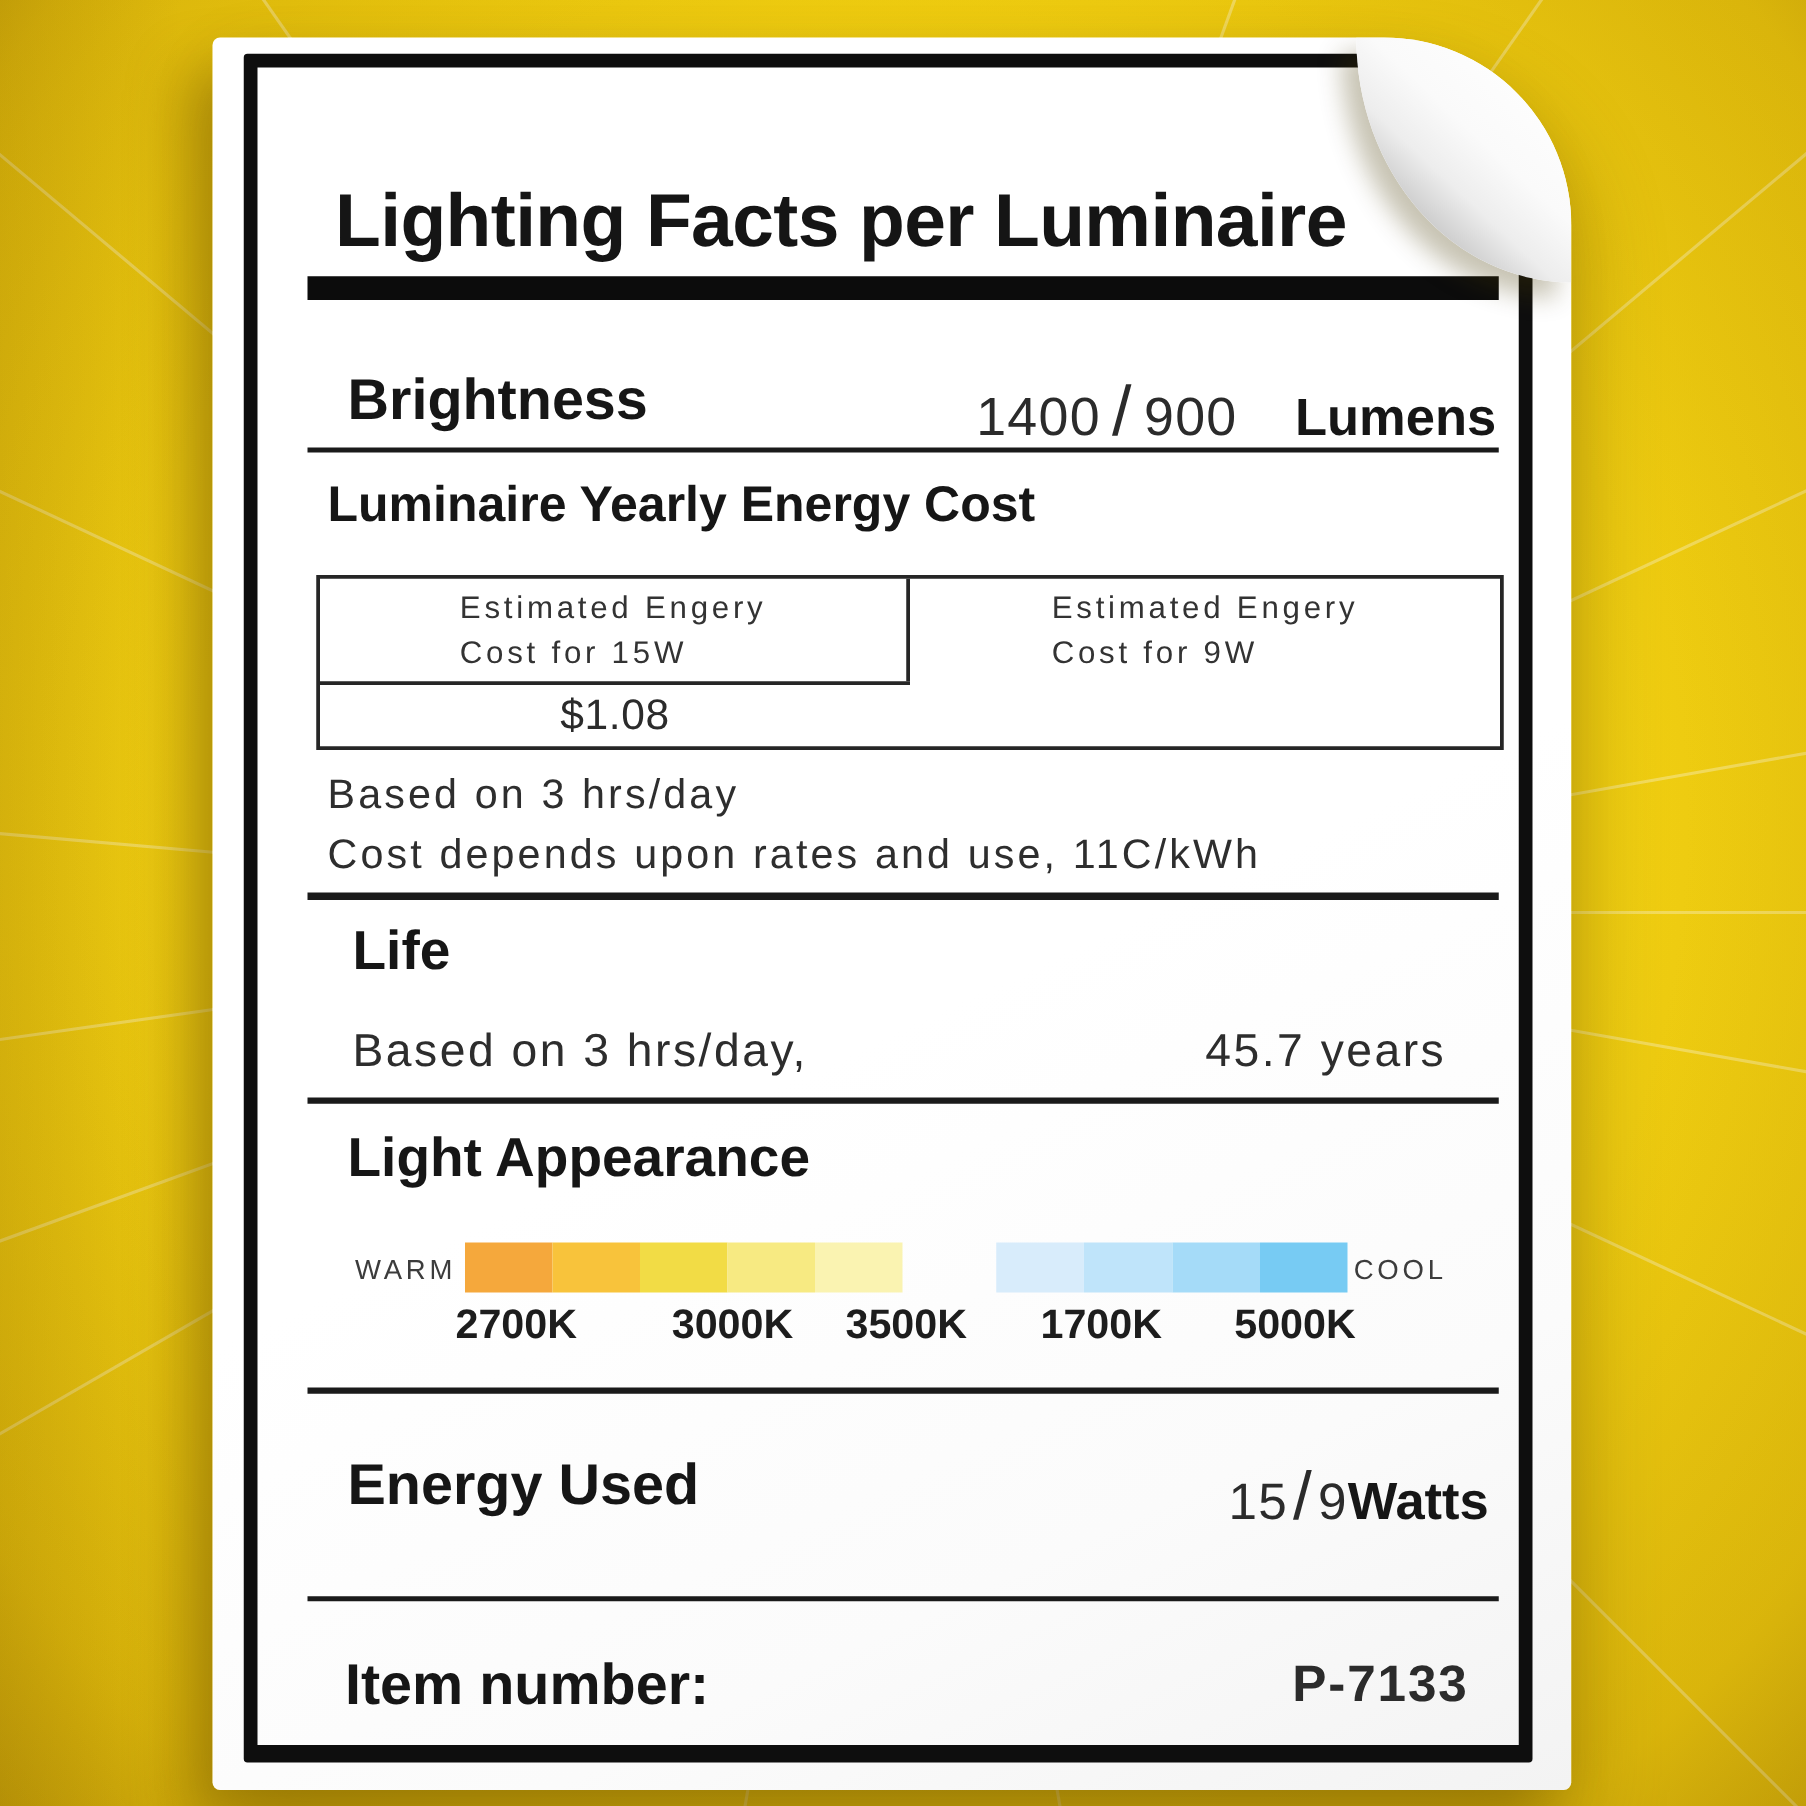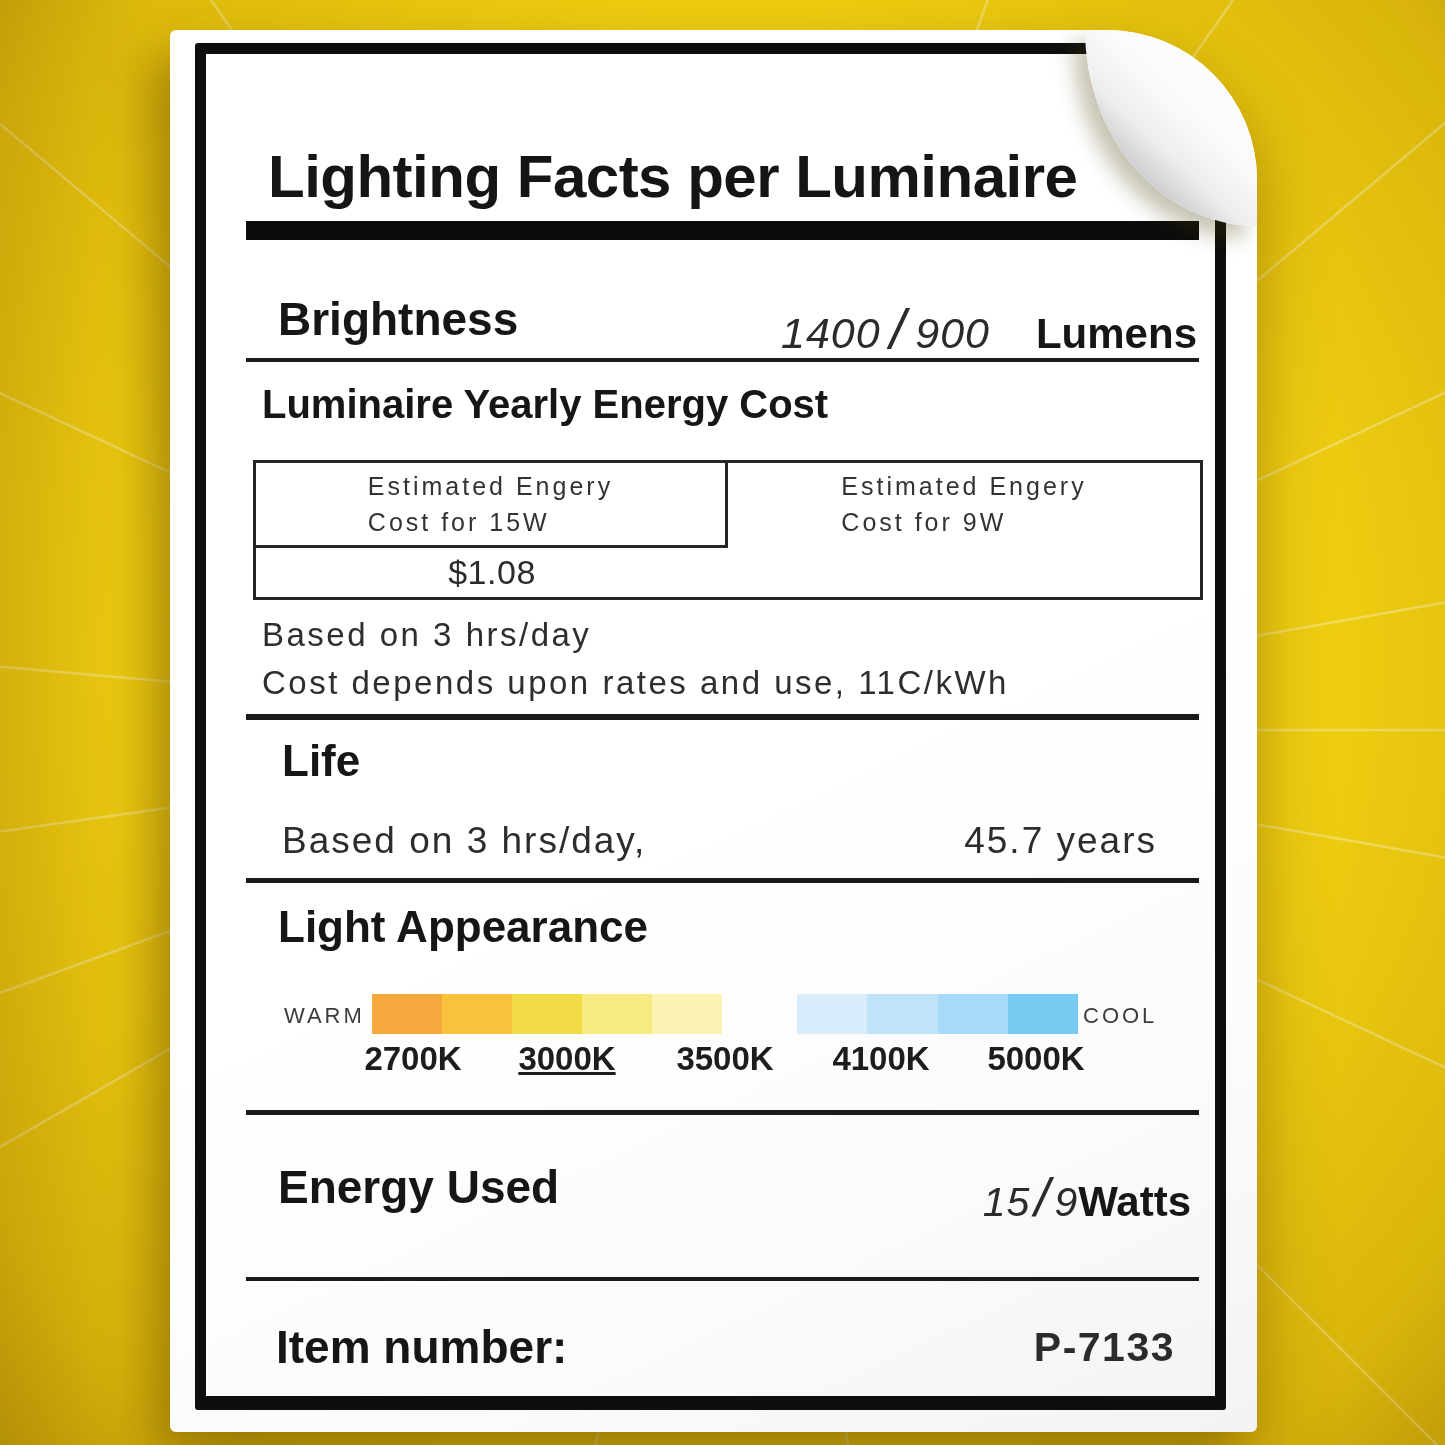--- a/index.html
+++ b/index.html
@@ -48,21 +48,21 @@
   .r5 { top:1247px; height:4px; }
 
   .row { position:absolute; left:0; width:953px; }
   .h2 { font-size:44px; font-weight:700; color:#161616; white-space:nowrap; }
   .light { font-weight:400; color:#2d2d2d; }
 
   .brightness-row { top:258px; height:62px; }
   .brightness-row .h2 { position:absolute; left:32px; top:4px; font-size:46px; }
   .val-right { position:absolute; display:flex; align-items:baseline; white-space:nowrap; }
   .brightness-vals { right:2px; top:8px; gap:46px; }
-  .num-pair { font-size:43px; letter-spacing:1px; color:#2b2b2b; font-weight:400;font-style:italic; }
+  .num-pair { font-size:43px; letter-spacing:1px; color:#2b2b2b; font-weight:400; }
   .num-pair .slash { font-size:56px; font-weight:400; margin:0 9px; }
   .unit-b { font-size:42px; font-weight:700; color:#161616; }
 
   .eyec-h { position:absolute; left:16px; top:352px; font-size:40px; font-weight:700; color:#161616; white-space:nowrap; }
 
   .cost-table { position:absolute; left:7px; top:430px; width:950px; height:140px;
     border:3px solid #262626; display:grid; grid-template-columns:1fr 1fr; grid-template-rows:82px 1fr; }
   .hcell { border-right:3px solid #262626; display:flex; align-items:center; justify-content:center; }
   .hcell.last, .vcell.last { border-right:none; }
   .hcell .block { font-size:25px; letter-spacing:3px; color:#333; line-height:36px; font-weight:400; }
@@ -83,21 +83,21 @@
 
   .bar-row { position:absolute; left:0; top:964px; width:953px; height:40px; }
   .warm-label { position:absolute; left:38px; top:9px; font-size:22px; letter-spacing:3px; color:#3c3c3c; }
   .cool-label { position:absolute; left:837px; top:9px; font-size:22px; letter-spacing:3px; color:#3c3c3c; }
   .warm-bar { position:absolute; left:126px; top:0; width:350px; height:40px; display:flex; }
   .cool-bar { position:absolute; left:551px; top:0; width:281px; height:40px; display:flex; }
   .seg { flex:1 1 0; }
 
   .temps { position:absolute; left:0; top:1010px; width:953px; height:40px; }
   .temp { position:absolute; transform:translateX(-50%); font-size:33px; font-weight:700; color:#1d1d1d; white-space:nowrap; }
-  .t0{left:167px;} .t1{left:321px;text-decoration:underline;} .t2{left:479px;} .t3{left:635px;} .t4{left:790px;}
+  .t0{left:167px;} .t1{left:340px;} .t2{left:479px;} .t3{left:635px;} .t4{left:790px;}
 
   .energy-row { top:1126px; height:64px; }
   .energy-row .h2 { position:absolute; left:32px; top:4px; font-size:46px; }
   .energy-vals { right:8px; top:10px; }
   .energy-vals .num-pair { font-size:41px; }
   .energy-vals .num-pair .slash { font-size:54px; margin:0 4px; }
 
   .item-row { top:1286px; height:60px; }
   .item-row .h2 { position:absolute; left:30px; top:4px; font-size:46px; }
   .item-row .item-val { position:absolute; right:24px; top:8px; font-size:41px; letter-spacing:1.5px; color:#2b2b2b; font-weight:700; }
@@ -200,21 +200,21 @@
           <div class="seg" style="background: rgb(165, 219, 248);"></div>
           <div class="seg" style="background: rgb(119, 203, 243);"></div>
         </div>
         <span class="cool-label">COOL</span>
       </div>
 
       <div class="temps">
         <span class="temp t0">2700K</span>
         <span class="temp t1">3000K</span>
         <span class="temp t2">3500K</span>
-        <span class="temp t3">4100K</span>
+        <span class="temp t3">1700K</span>
         <span class="temp t4">5000K</span>
       </div>
 
       <div class="rule r4"></div>
 
       <div class="row energy-row">
         <span class="h2">Energy Used</span>
         <span class="val-right energy-vals">
           <span class="num-pair"><span>15</span><span class="slash">/</span><span>9</span></span>
           <span class="unit-b">Watts</span>

